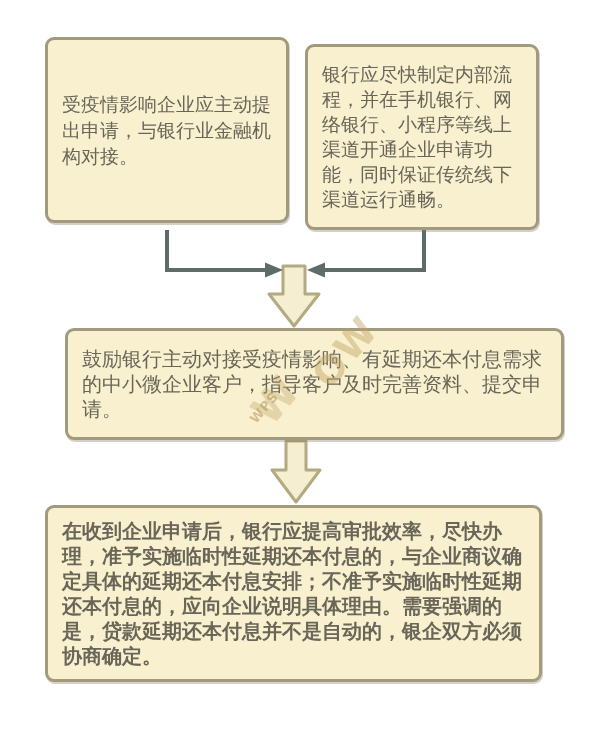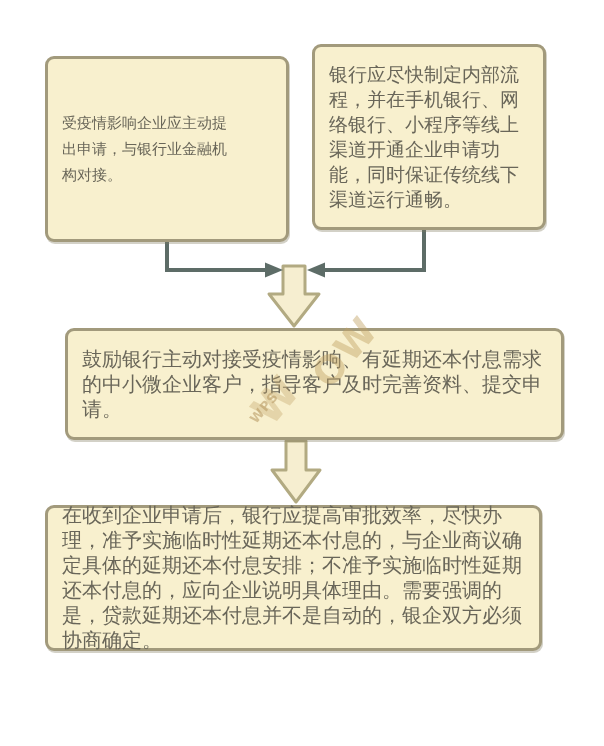--- a/index.html
+++ b/index.html
@@ -31,24 +31,24 @@
     color: #696659;
     display: flex;
     align-items: center;
   }
   .box p {
     margin: 0;
     padding: 0 14px;
     white-space: pre-line;
     line-break: strict;
   }
-  .box-1 { left: 45px;  top: 56px;  width: 244px; height: 186px; font-size: 15px; line-height: 26px; }
-  .box-2 { left: 305px; top: 44px;  width: 234px; height: 186px; font-size: 19px; line-height: 25px; margin-left: 7px; }
+  .box-1 { left: 45px;  top: 37px;  width: 244px; height: 186px; font-size: 19px; line-height: 26px; }
+  .box-2 { left: 305px; top: 44px;  width: 234px; height: 186px; font-size: 19px; line-height: 25px; }
   .box-3 { left: 45px;  top: 328px; width: 499px; height: 112px; font-size: 20px; line-height: 25px; margin-left: 20px; }
-  .box-4 { left: 45px;  top: 505px; width: 497px; height: 146px; font-size: 20px; line-height: 25px; }
+  .box-4 { left: 45px;  top: 505px; width: 497px; height: 177px; font-size: 20px; line-height: 25px; font-weight: bold; }
 
   .slate-line { stroke: #5d6c67; stroke-width: 4; fill: none; }
   .slate-head { fill: #5d6c67; stroke: none; }
   .block-arrow { fill: #f6eed0; stroke: #b2aa82; stroke-width: 3; stroke-linejoin: round; }
 
   .watermark {
     position: absolute;
     pointer-events: none;
     font-weight: bold;
     color: rgba(193,161,99,0.45);

